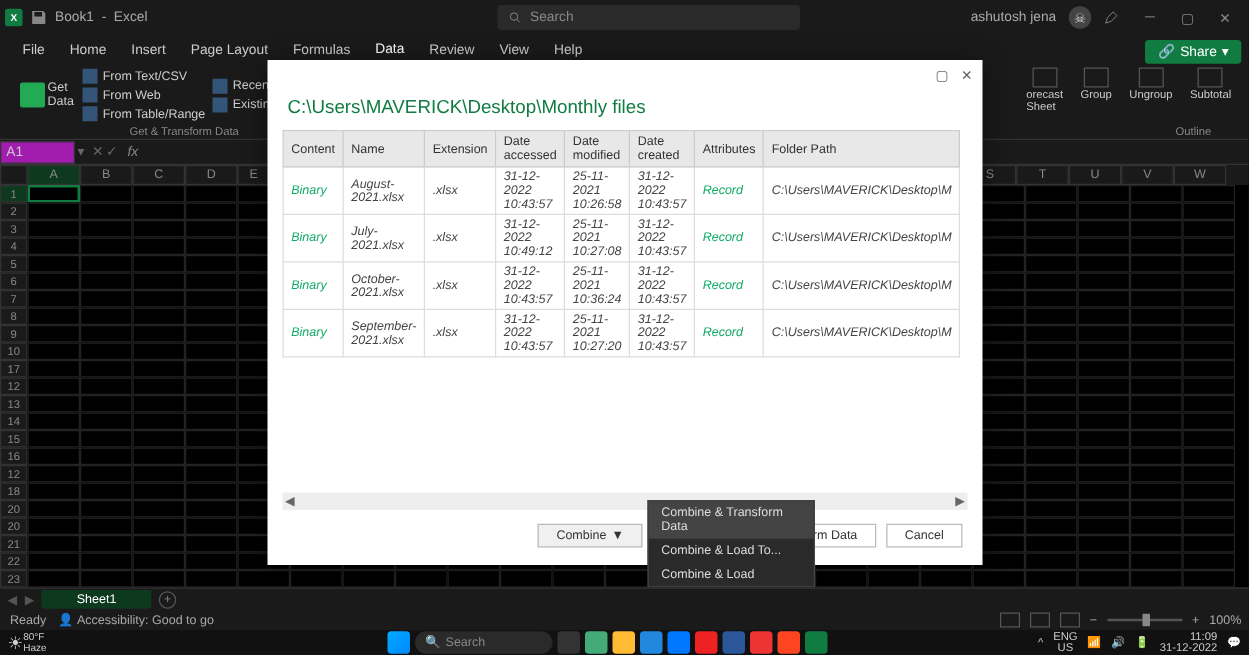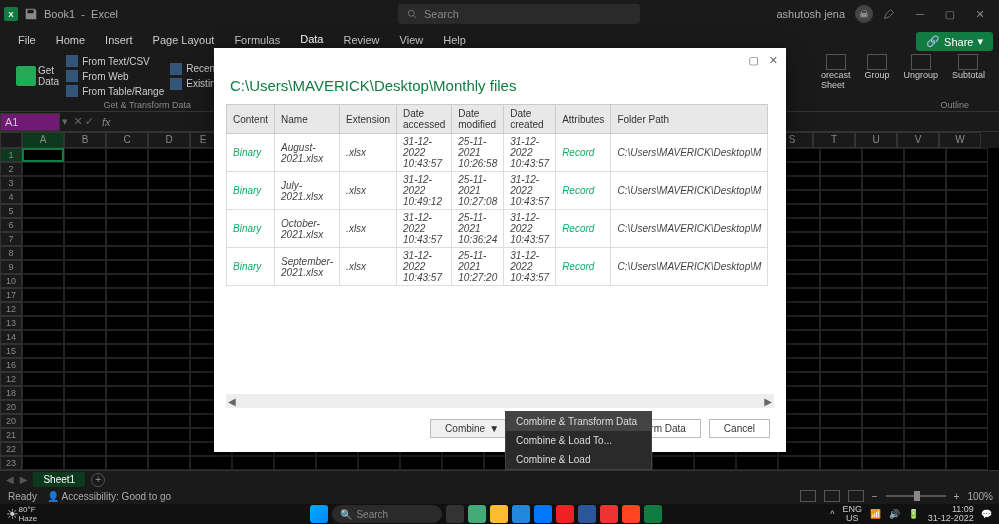--- a/index.html
+++ b/index.html
@@ -25,21 +25,21 @@
 .get-data{display:flex;flex-direction:row;align-items:center;gap:2px;color:#ccc;font-size:10px;padding:2px;}
 .get-data-icon{width:20px;height:20px;background:#2a5;border-radius:2px;}
 .from-list{display:flex;flex-direction:column;gap:1px;font-size:10px;justify-content:center;}
 .from-item{display:flex;align-items:center;gap:4px;color:#ccc;padding:1px;}
 .from-icon{width:12px;height:12px;background:#357;}
 .rib-label{font-size:9px;color:#888;text-align:center;padding-top:2px;}
 .rib-right{position:absolute;right:8px;top:52px;display:flex;gap:2px;}
 .rib-btn{display:flex;flex-direction:column;align-items:center;font-size:9px;color:#ccc;padding:2px 6px;}
 .rib-btn-icon{width:20px;height:16px;border:1px solid #555;}
 .namebox-row{height:20px;background:#1a1a1a;border-bottom:1px solid #333;display:flex;align-items:center;}
-.namebox{width:60px;height:18px;background:#701a75;border:1px solid #333;color:#ccc;padding:0 4px;font-size:11px;}
+.namebox{width:60px;height:18px;background:#a21caf;border:1px solid #333;color:#ccc;padding:0 4px;font-size:11px;}
 .fx-btns{display:flex;gap:2px;padding:0 4px;color:#666;}
 .fx-label{font-style:italic;color:#888;padding:0 4px;}
 .grid{position:relative;background:#000;}
 .col-headers{display:flex;height:16px;background:#1a1a1a;}
 .corner{width:22px;border:1px solid #333;}
 .col-h{width:42px;text-align:center;border:1px solid #333;color:#888;font-size:10px;line-height:14px;}
 .col-h.sel{background:#0d3a1f;}
 .grid-body{display:flex;}
 .row-headers{display:flex;flex-direction:column;}
 .row-h{width:22px;height:14px;text-align:center;border:1px solid #333;background:#1a1a1a;color:#888;font-size:9px;line-height:12px;}
@@ -54,26 +54,26 @@
 .dlg-title{padding:4px 16px;font-size:15px;color:#107c41;}
 .tbl{margin:6px 12px;border-collapse:collapse;font-size:10px;width:540px;}
 .tbl th{background:#e8e8e8;border:1px solid #ccc;padding:3px 6px;font-weight:normal;text-align:left;color:#333;}
 .tbl td{border:1px solid #ddd;padding:2px 6px;font-style:italic;color:#444;}
 .tbl td.lnk{color:#1a6;}
 .hscroll{position:absolute;left:12px;right:12px;bottom:44px;height:14px;background:#eee;display:flex;align-items:center;justify-content:space-between;padding:0 2px;}
 .hscroll .arr{color:#666;font-size:10px;}
 .dlg-btns{position:absolute;right:16px;bottom:14px;display:flex;gap:8px;}
 .dlg-btn{border:1px solid #bbb;background:#fff;padding:3px 14px;font-size:10px;color:#333;display:flex;align-items:center;gap:4px;}
 .dlg-btn.menu{background:#f0f0f0;}
-.combine-menu{position:absolute;right:134px;bottom:-18px;top:auto;width:147px;background:#2a2a2a;color:#ddd;border:1px solid #444;font-size:10px;}
+.combine-menu{position:absolute;right:134px;bottom:-18px;top:auto;width:134px;background:#2a2a2a;color:#ddd;border:1px solid #444;font-size:10px;}
 .cm-item{padding:4px 10px;}
 .cm-item.hov{background:#444;}
 
 .sheet-tabs{position:absolute;left:0;right:0;bottom:36px;height:18px;background:#1a1a1a;border-top:1px solid #333;display:flex;align-items:center;padding:0 6px;gap:6px;font-size:10px;}
-.sheet-tab{background:#0d3a1f;padding:2px 10px;border-radius:0 0 3px 3px;color:#fff;}
+.sheet-tab{background:#0d3a1f;padding:2px 28px;border-radius:0 0 3px 3px;color:#fff;}
 .add-sheet{width:14px;height:14px;border:1px solid #555;border-radius:50%;display:flex;align-items:center;justify-content:center;color:#888;}
 .statusbar{position:absolute;left:0;right:0;bottom:20px;height:16px;background:#1a1a1a;display:flex;align-items:center;padding:0 8px;gap:10px;font-size:10px;color:#aaa;}
 .status-right{position:absolute;right:6px;display:flex;align-items:center;gap:8px;}
 .view-btn{width:16px;height:12px;border:1px solid #555;}
 .zoom-slider{width:60px;height:2px;background:#555;position:relative;}
 .zoom-knob{width:6px;height:10px;background:#888;position:absolute;left:28px;top:-4px;}
 .taskbar{position:absolute;left:0;right:0;bottom:0;height:20px;background:#111;display:flex;align-items:center;padding:0 6px;}
 .weather{display:flex;flex-direction:column;font-size:8px;color:#ccc;line-height:9px;}
 .tb-center{position:absolute;left:310px;display:flex;gap:4px;align-items:center;}
 .tb-icon{width:18px;height:18px;border-radius:3px;}

